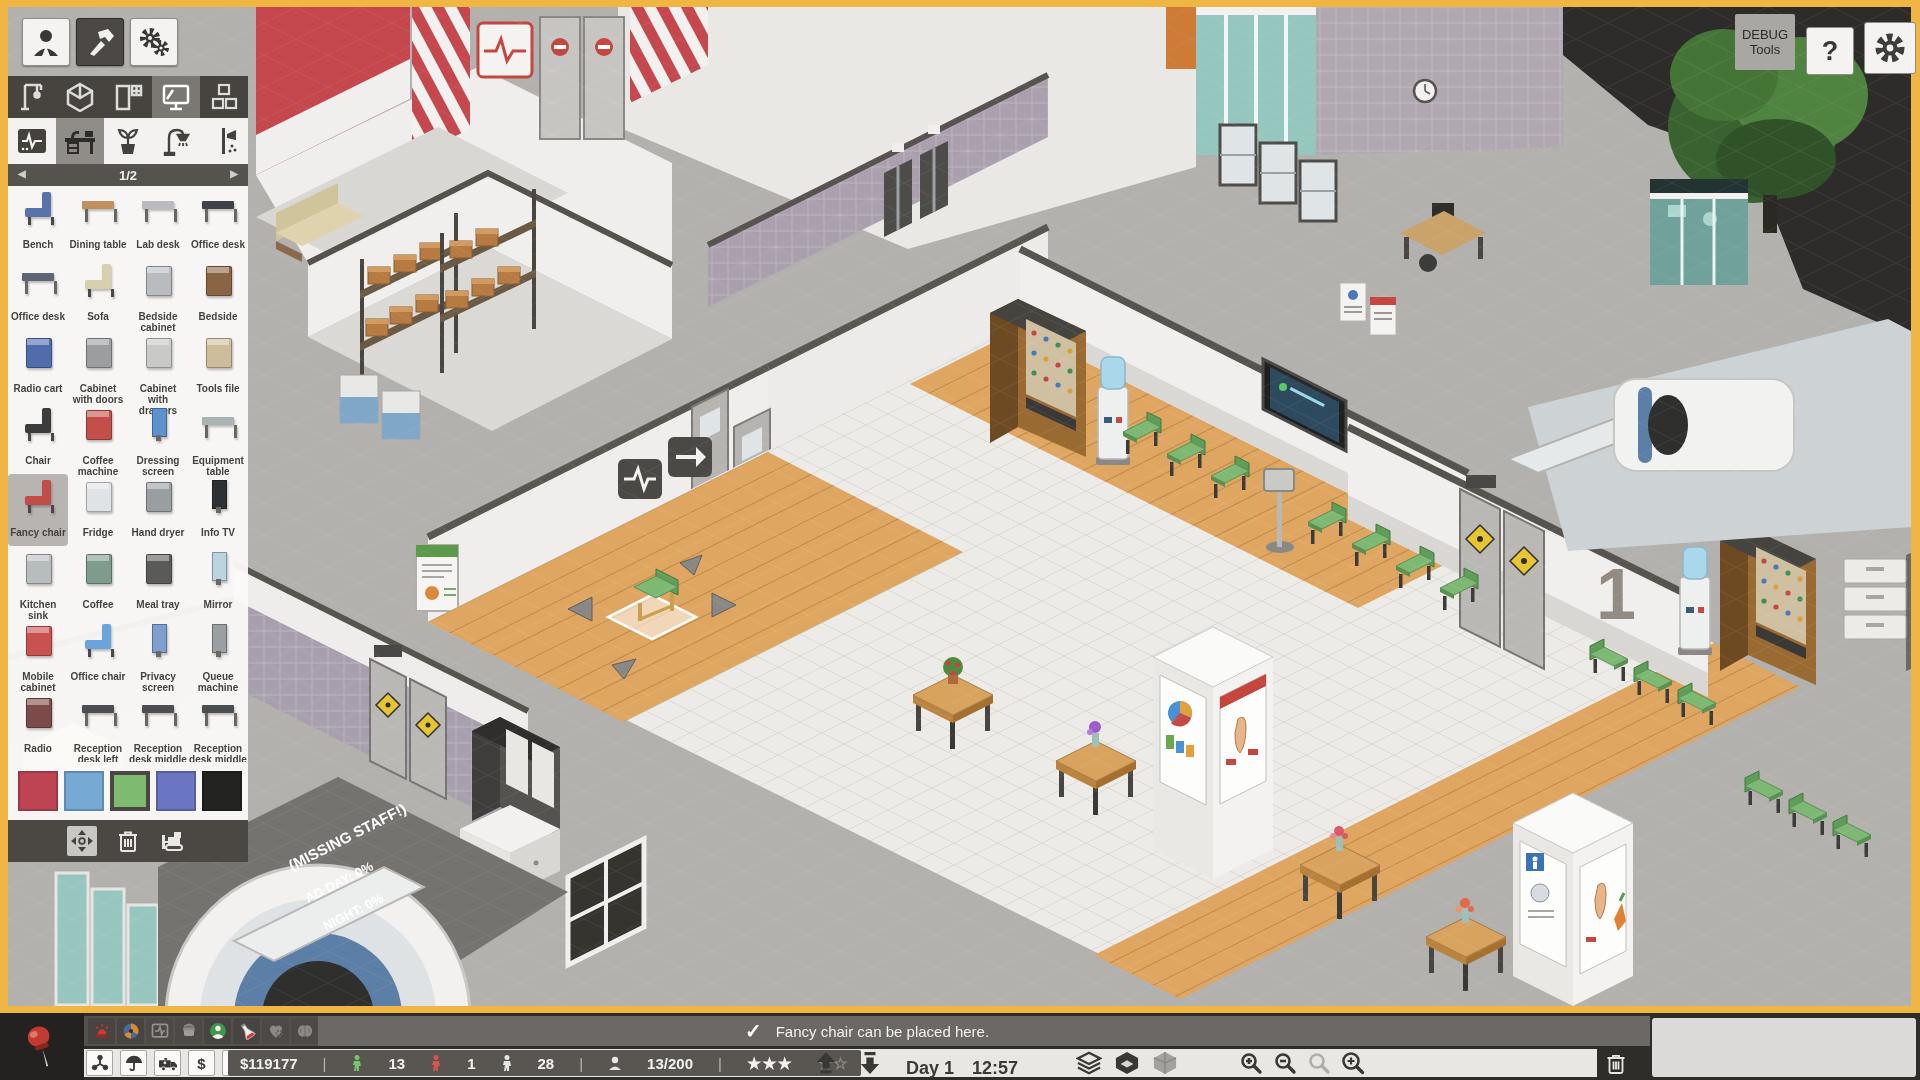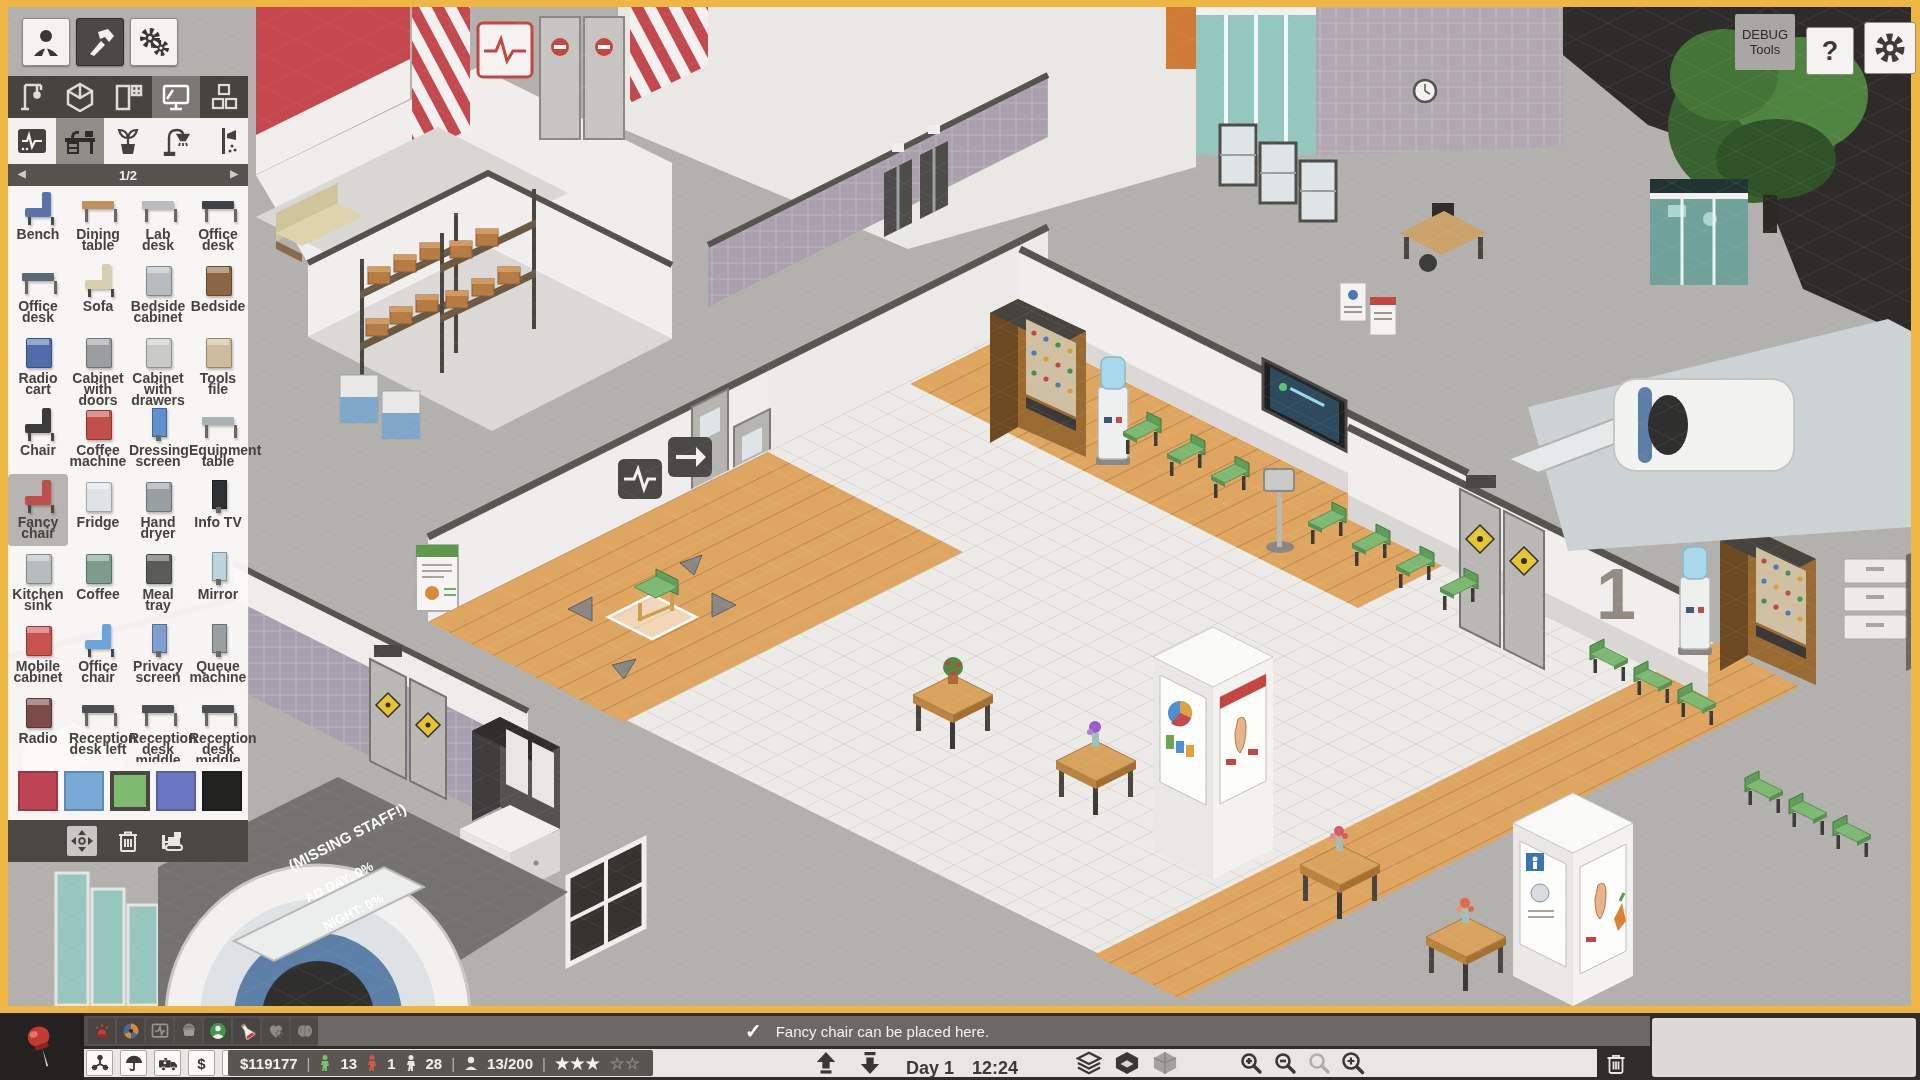--- a/index.html
+++ b/index.html
@@ -31,21 +31,21 @@
   .thumb span{position:absolute;background:currentColor;}
   .t-chair .p1{left:24px;top:3px;width:9px;height:21px;border-radius:2px;}
   .t-chair .p2{left:7px;top:19px;width:26px;height:9px;border-radius:2px;}
   .t-chair .p3{left:10px;top:28px;width:20px;height:8px;background:transparent;border-left:3px solid #4a4846;border-right:3px solid #4a4846;}
   .t-table .p1{left:4px;top:12px;width:32px;height:8px;border-radius:1px;}
   .t-table .p3{left:7px;top:20px;width:26px;height:13px;background:transparent;border-left:3px solid #6a6661;border-right:3px solid #6a6661;}
   .t-box .p1{left:8px;top:5px;width:24px;height:28px;border-radius:2px;border:1px solid rgba(0,0,0,.28);}
   .t-box .p2{left:9px;top:6px;width:22px;height:6px;background:rgba(255,255,255,.4);}
   .t-screen .p1{left:14px;top:3px;width:13px;height:27px;border:1px solid rgba(0,0,0,.3);}
   .t-screen .p3{left:18px;top:30px;width:5px;height:6px;background:#6a6866;}
-  .lbl{font-size:14px;line-height:11px;font-weight:bold;color:#46423e;text-align:center;margin-top:2px;width:58px;}
+  .lbl{font-size:10px;line-height:11px;font-weight:bold;color:#46423e;text-align:center;margin-top:12px;width:58px;}
   #swatches{position:absolute;left:0;top:686px;width:240px;height:58px;background:rgba(251,250,248,.95);
             display:flex;align-items:center;gap:6px;padding-left:10px;box-sizing:border-box;}
   .sw{width:40px;height:40px;border:2px solid rgba(0,0,0,.18);box-sizing:border-box;cursor:pointer;}
   .sw.sel{border:4px solid #4a4742;}
   #ptools{position:absolute;left:0;top:744px;width:240px;height:42px;background:#4b4844;display:flex;align-items:center;justify-content:center;gap:16px;}
   .ptool{width:30px;height:30px;display:flex;align-items:center;justify-content:center;cursor:pointer;}
   .ptool.sel{background:#c9c7c3;border-radius:2px;}
   
   #debug-btn{position:absolute;left:1735px;top:14px;width:60px;height:56px;background:#a9a7a3;border-radius:2px;
              display:flex;flex-direction:column;align-items:center;justify-content:center;font-size:13px;color:#2c2b29;line-height:15px;}
@@ -58,21 +58,21 @@
   #pin-block{position:absolute;left:0;top:0;width:84px;height:67px;background:#232220;display:flex;align-items:center;justify-content:center;}
   #note-strip{position:absolute;left:84px;top:3px;width:1566px;height:30px;background:#6b6865;display:flex;align-items:center;justify-content:center;gap:14px;}
   #note-strip .txt{color:#f4f3f1;font-size:15px;}
   #note-strip .chk{color:#fff;font-size:20px;font-weight:bold;}
   #dept-strip{position:absolute;left:84px;top:3px;height:30px;display:flex;align-items:center;gap:2px;padding-left:4px;background:#55524e;}
   .dept{width:27px;height:26px;background:#474441;border-radius:2px;display:flex;align-items:center;justify-content:center;cursor:pointer;}
   #row2{position:absolute;left:84px;top:36px;width:1513px;height:28px;background:#e9e7e4;}
   .qbtn{position:absolute;top:1px;width:27px;height:26px;background:#fbfaf8;border:1px solid #a8a6a2;border-radius:2px;box-sizing:border-box;
         display:flex;align-items:center;justify-content:center;font-weight:bold;color:#3a3835;font-size:15px;cursor:pointer;}
   #stats{position:absolute;left:144px;top:1px;height:26px;background:#595652;border-radius:2px;display:flex;align-items:center;
-         padding:0 12px;gap:9px;color:#f2f1ee;font-size:15px;font-weight:bold;white-space:nowrap;}
+         padding:0 12px;gap:25px;color:#f2f1ee;font-size:15px;font-weight:bold;white-space:nowrap;}
   #stats .sep{color:#b8b6b2;font-weight:normal;}
   #stats .stars-f{color:#f2f1ee;font-size:16px;letter-spacing:1px;}
   #stats .stars-e{color:#8d8a86;font-size:16px;letter-spacing:1px;}
   .ctr{position:absolute;top:0;height:28px;display:flex;align-items:center;justify-content:center;cursor:pointer;}
   #clock-day,#clock-time{position:absolute;top:0;height:38px;display:flex;align-items:center;font-size:18px;font-weight:bold;color:#3a3936;}
   #minimap{position:absolute;left:1652px;top:5px;width:264px;height:59px;background:#dbdad8;border-radius:3px;}
 </style>
 </head>
 <body>
 
@@ -1092,21 +1092,21 @@
     <div class="ctr" style="left:772px;width:28px;">
       <svg width="22" height="24" viewBox="0 0 24 26" fill="#3a3835">
         <rect x="6" y="1" width="12" height="3.5"></rect>
           <polygon points="12,25 2,14 8,14 8,7 16,7 16,14 22,14"></polygon>
       </svg>
     </div>
     <div id="clock-day" style="left:822px;">
         <span>Day 1</span>
       </div>
     <div id="clock-time" style="left:888px;">
-        <span>12:24</span>
+        <span>12:57</span>
       </div>
 
     <div class="ctr" style="left:990px;width:30px;">
       <svg width="26" height="24" viewBox="0 0 28 26" fill="none" stroke="#3a3835" stroke-width="2.4">
         <polygon points="14,2 26,8 14,14 2,8"></polygon>
           <polyline points="2,13 14,19 26,13"></polyline>
           <polyline points="2,18 14,24 26,18"></polyline>
       </svg>
     </div>
     <div class="ctr" style="left:1028px;width:30px;">

